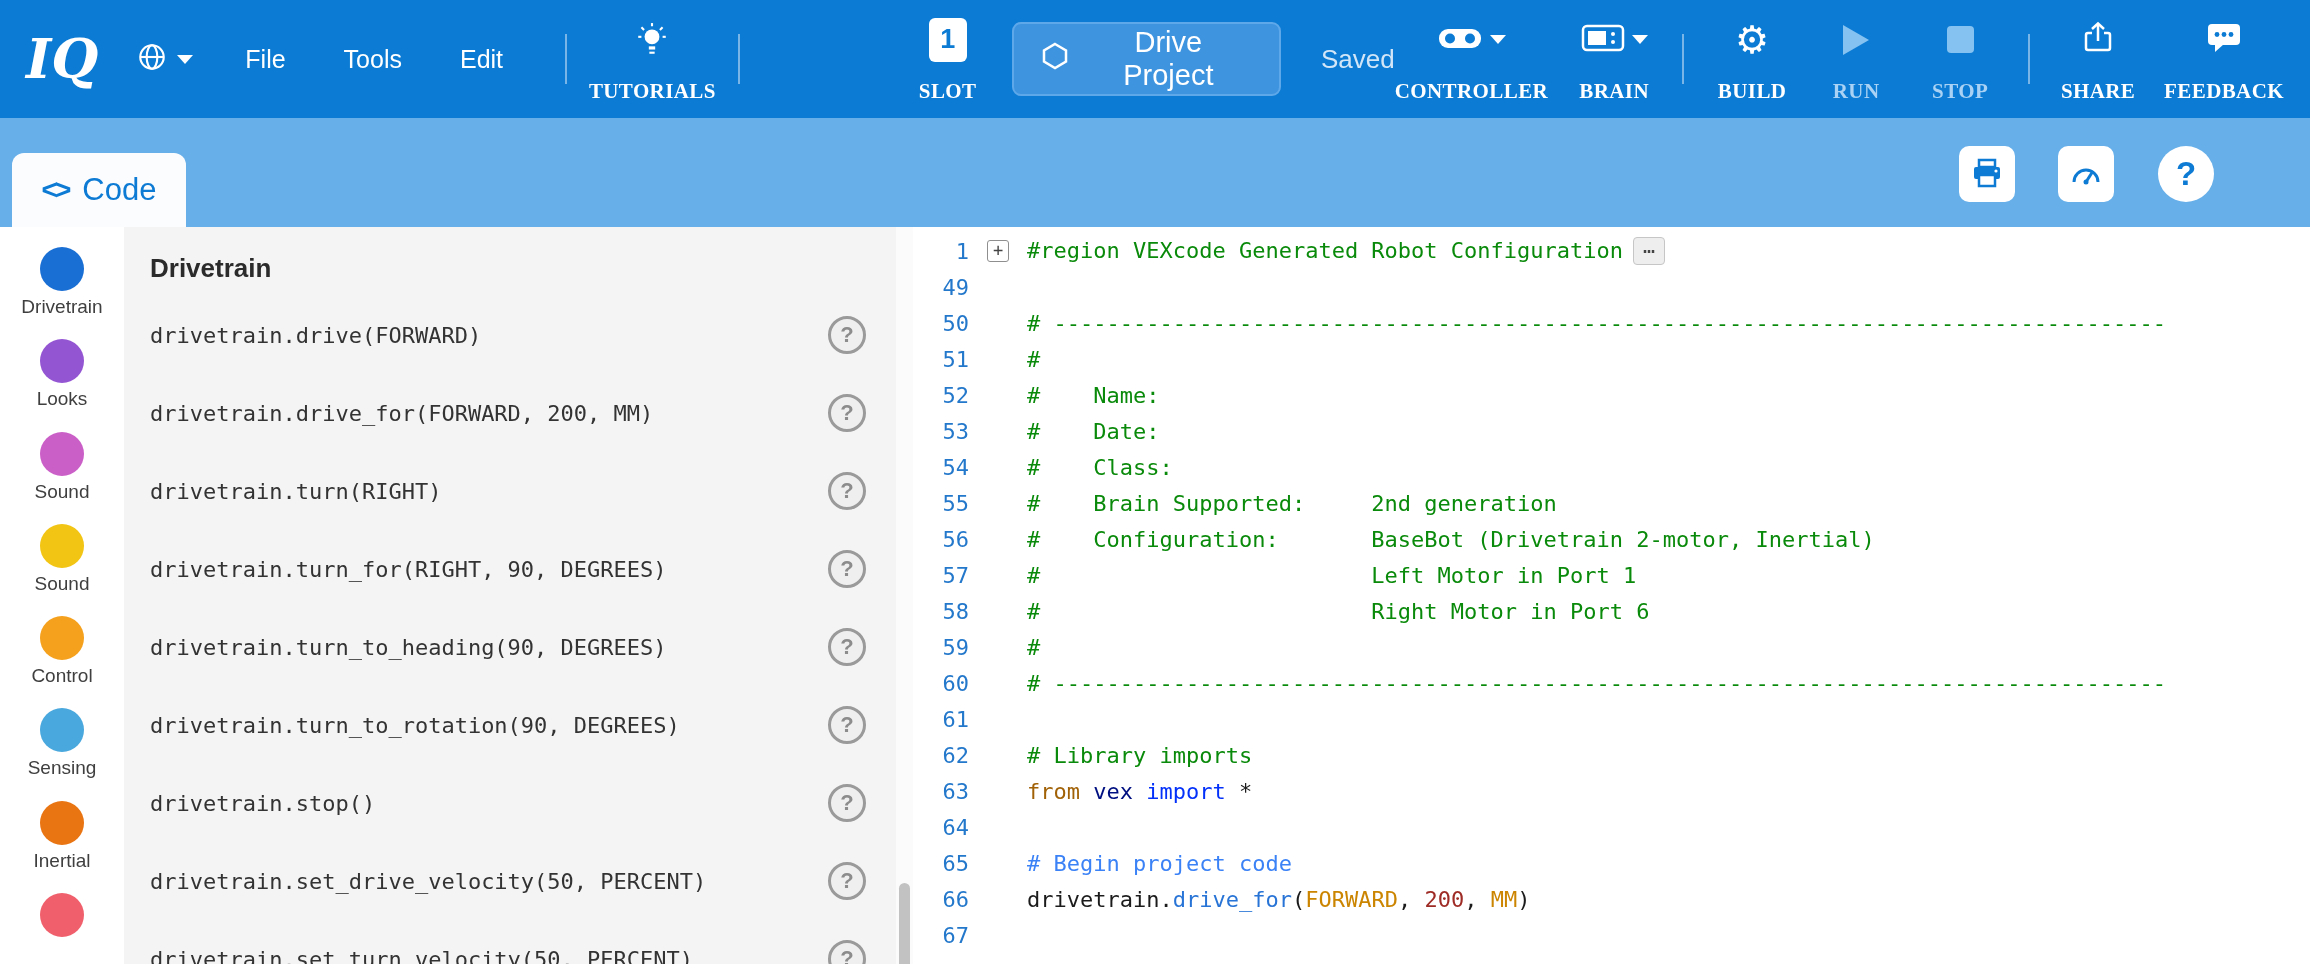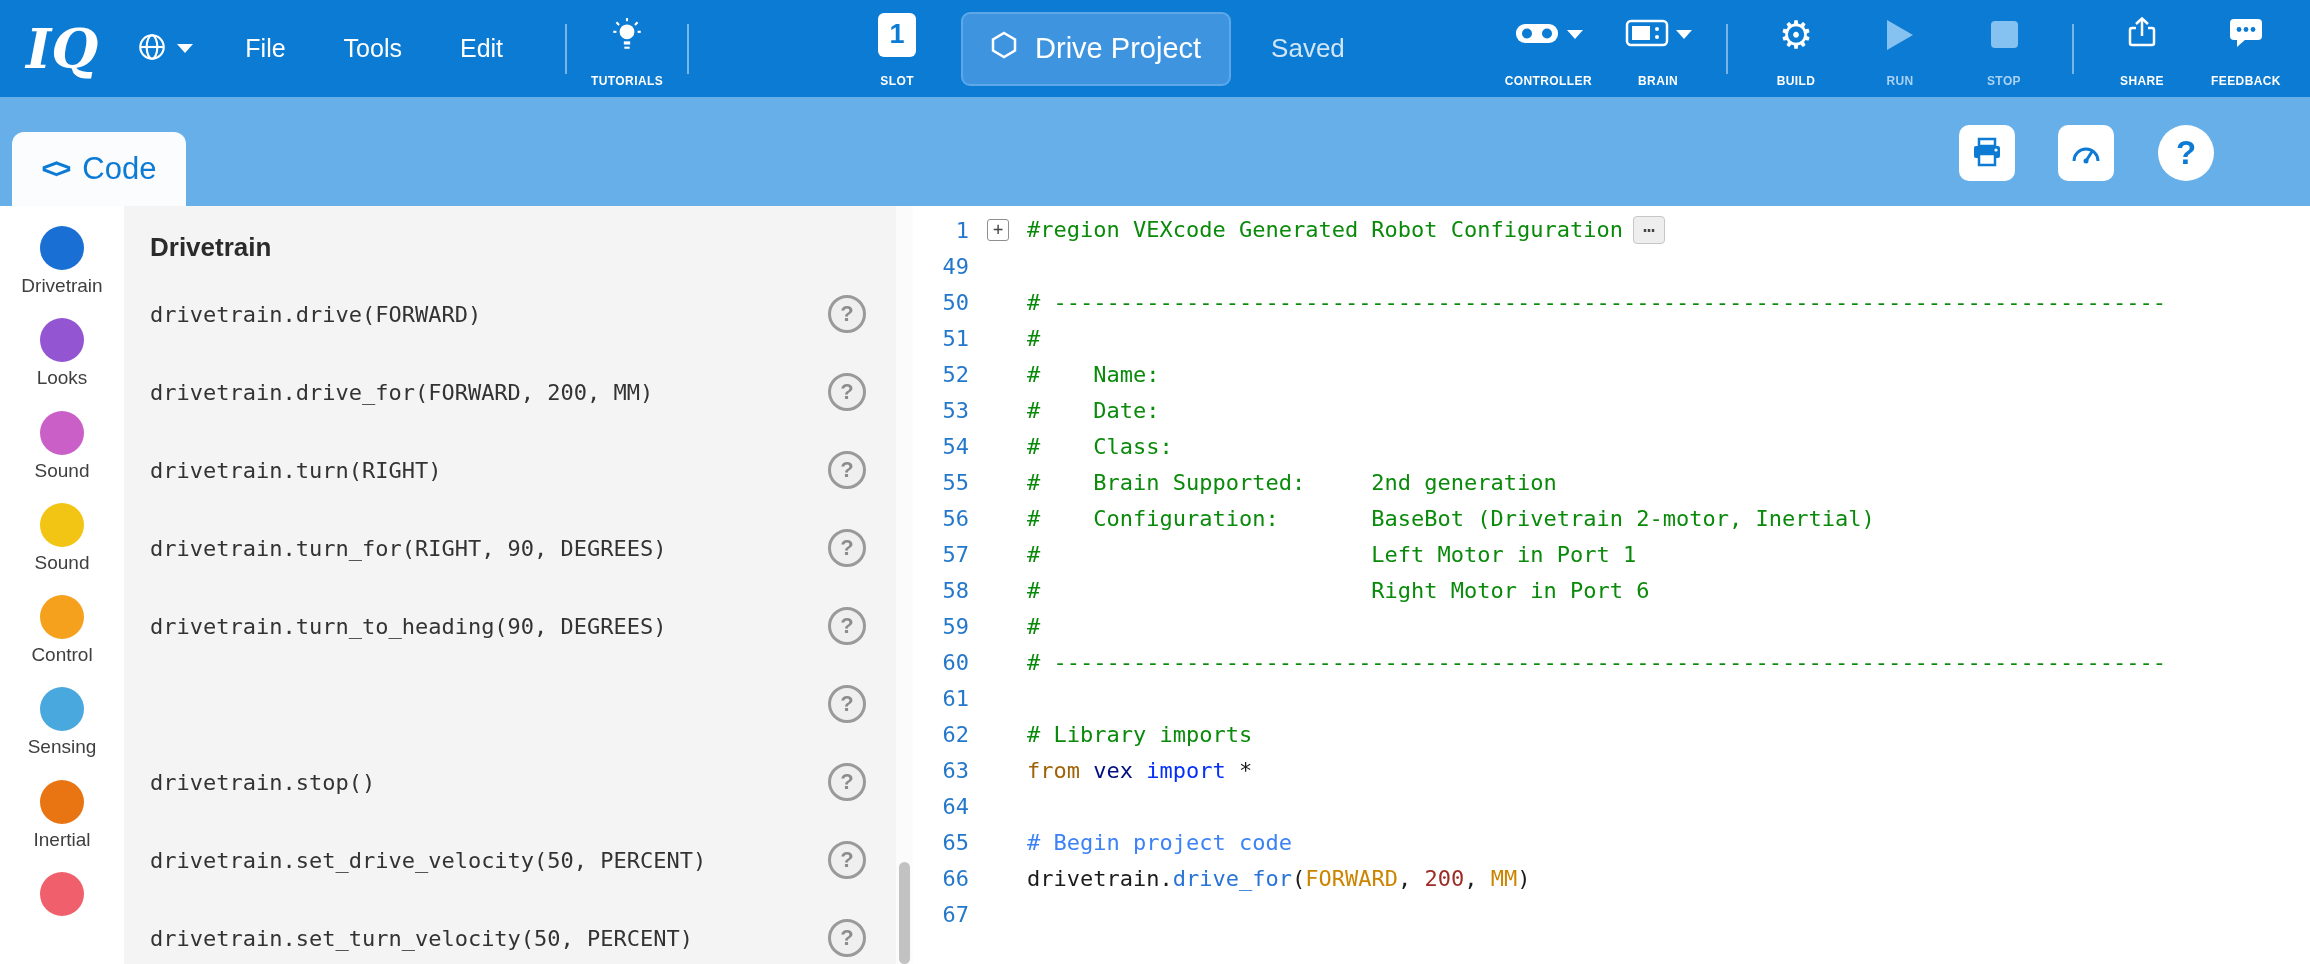--- a/index.html
+++ b/index.html
@@ -1,29 +1,29 @@
 <!DOCTYPE html>
 <html><head>
 <meta charset="utf-8">
 <style>
   * { margin:0; padding:0; box-sizing:border-box; }
   html,body { width:2310px; height:964px; }
   body { font-family:"Liberation Sans", sans-serif; overflow:hidden; background:#fff; }
 
   
-  .topbar { height:97px; background:#0b7bd3; display:flex; align-items:center; padding:1px 26px; color:#fff; }
+  .topbar { height:118px; background:#0b7bd3; display:flex; align-items:center; padding:1px 26px; color:#fff; }
   .logo { font-family:"DejaVu Serif", serif; font-style:italic; font-weight:bold; font-size:54px; margin-right:38px; color:#fff; }
   .globe-btn { display:flex; align-items:center; gap:9px; margin-right:34px; cursor:pointer; }
   .caret-down { width:0; height:0; border-left:8px solid transparent; border-right:8px solid transparent; border-top:9px solid #fff; }
   .menus { display:flex; align-items:center; }
   .menu-item { font-size:25px; padding:0 18px; margin-right:22px; cursor:pointer; }
   .vdiv { width:2px; height:50px; background:rgba(255,255,255,.45); margin:0 22px; flex:none; }
   .tb-btn { display:flex; flex-direction:column; align-items:center; justify-content:center; min-width:76px; cursor:pointer; }
   .icon-row { height:50px; display:flex; align-items:center; gap:7px; }
-  .tb-label { font-size:12px; font-weight:bold; letter-spacing:.4px; margin-top:14px; }
+  .tb-label { font-size:21px; font-weight:bold; letter-spacing:.4px; margin-top:14px;font-family:Liberation Serif, serif; }
   .slot-num { width:38px; height:44px; background:#fff; border-radius:6px; color:#0b7bd3; font-weight:bold; font-size:27px; display:flex; align-items:center; justify-content:center; }
   .project-pill { margin-left:26px; height:74px; background:#3f94e0; border:2px solid #5ea8e9; border-radius:9px; display:flex; align-items:center; gap:18px; padding:0 28px; color:#fff; font-size:29px; cursor:pointer; }
   .saved { margin-left:40px; font-size:26px; color:#d2e6f8; }
   .right-group { margin-left:auto; display:flex; align-items:center; gap:28px; }
   .gear-glyph { font-family:"DejaVu Sans", sans-serif; font-size:38px; line-height:44px; color:#fff; }
   .run-tri { width:0; height:0; border-top:15px solid transparent; border-bottom:15px solid transparent; border-left:26px solid #85c2f1; }
   .stop-sq { width:27px; height:27px; background:#85c2f1; border-radius:4px; }
   .disabled-label { color:#a9d2f4; }
 
   
@@ -292,20 +292,21 @@
         </div>
         <div class="cmd-row">
           <code class="cmd-text">drivetrain.turn_for(RIGHT, 90, DEGREES)</code>
           <button class="help-dot">?</button>
         </div>
         <div class="cmd-row">
           <code class="cmd-text">drivetrain.turn_to_heading(90, DEGREES)</code>
           <button class="help-dot">?</button>
         </div>
         <div class="cmd-row">
+          <code class="cmd-text">drivetrain.turn_to_rotation(90, DEGREES)</code>
           <button class="help-dot">?</button>
         </div>
         <div class="cmd-row">
           <code class="cmd-text">drivetrain.stop()</code>
           <button class="help-dot">?</button>
         </div>
         <div class="cmd-row">
           <code class="cmd-text">drivetrain.set_drive_velocity(50, PERCENT)</code>
           <button class="help-dot">?</button>
         </div>

